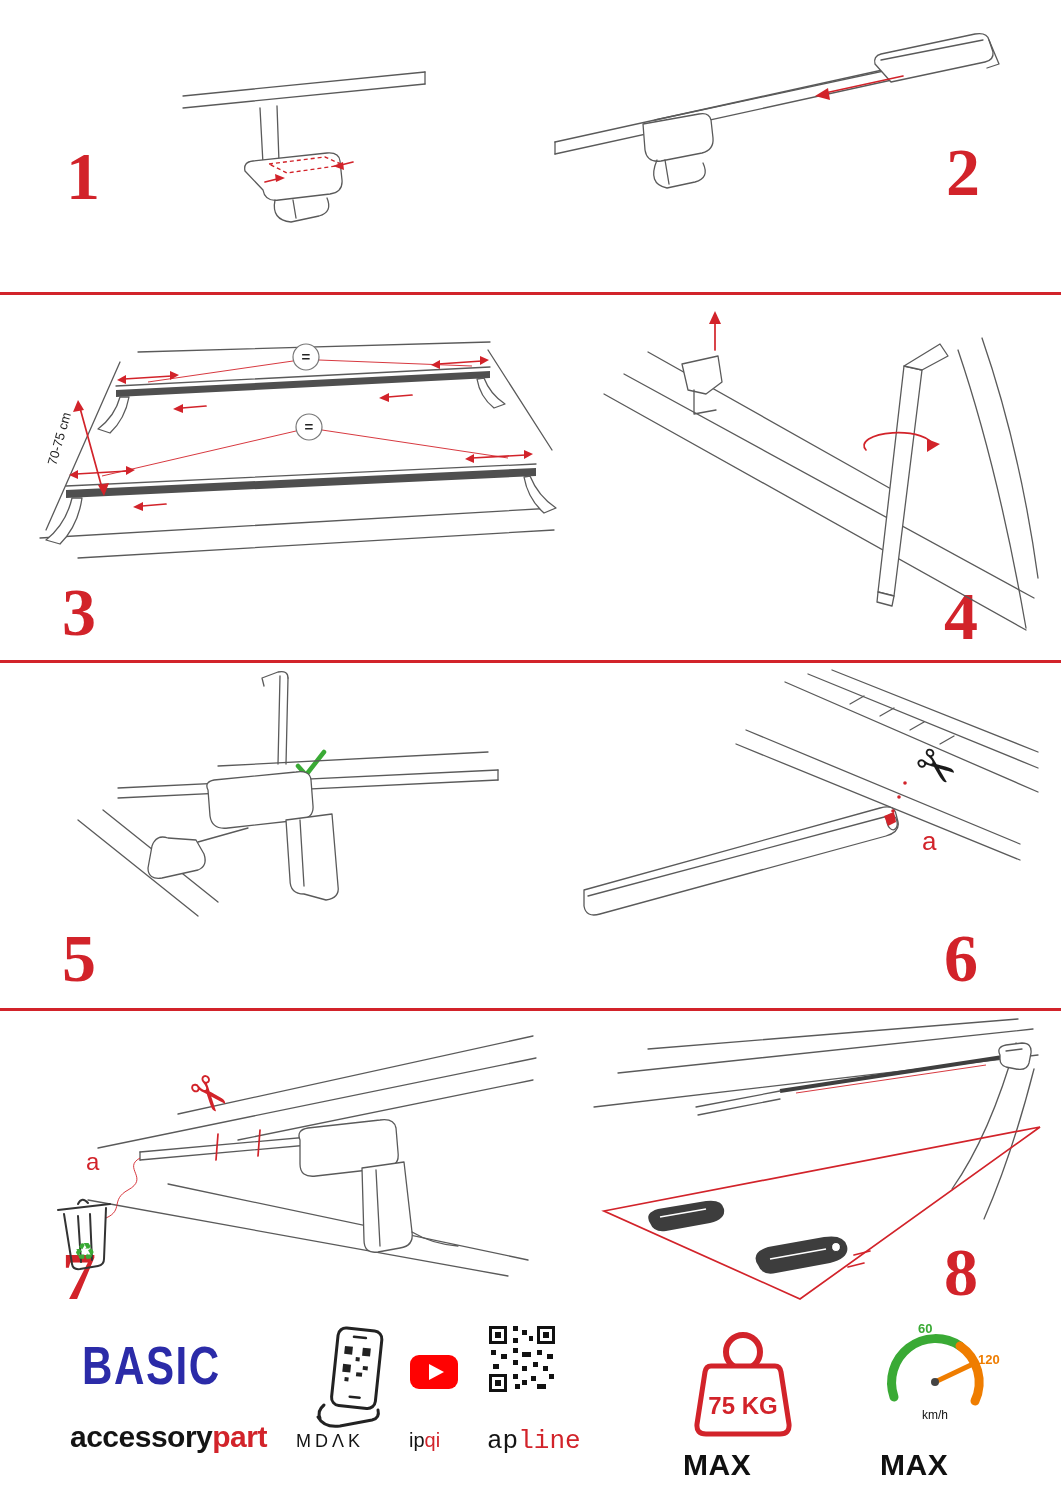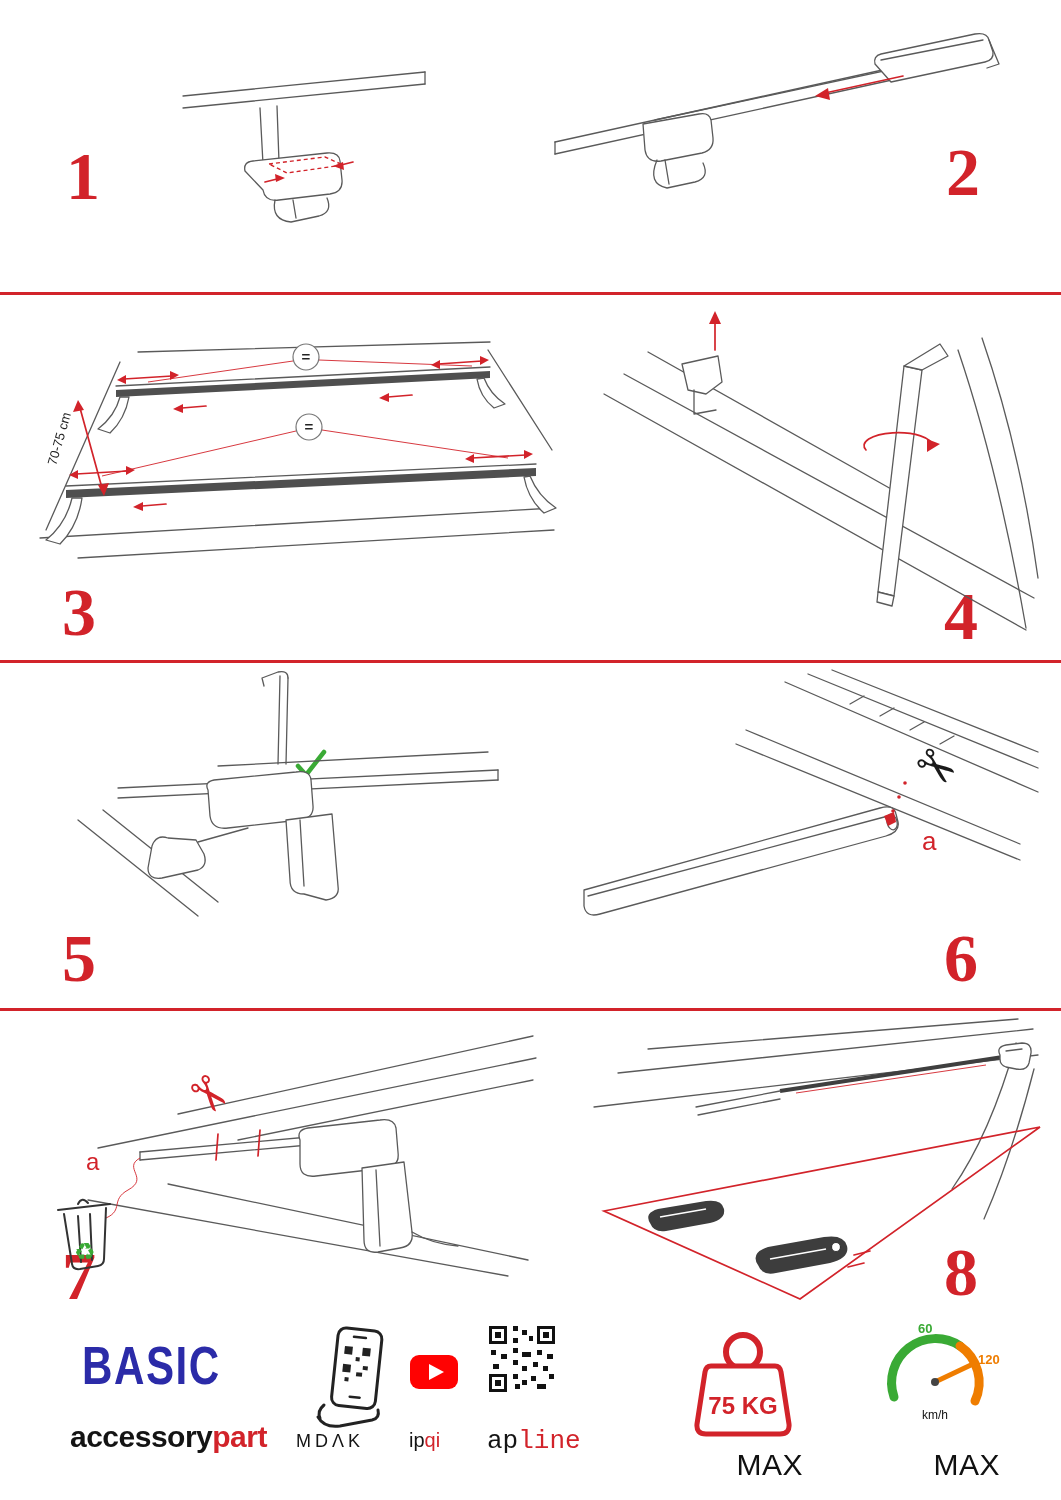--- a/index.html
+++ b/index.html
@@ -20,21 +20,21 @@
   .red-fill { fill:#d2232a; }
   .blk { stroke:#333; stroke-width:2; fill:none; stroke-linecap:round; stroke-linejoin:round; }
 
   .brand-basic { position:absolute; left:82px; top:1334px; font-size:54px; font-weight:bold;
                  color:#2b2ba8; letter-spacing:2px; transform:scaleX(0.78); transform-origin:left top; }
   .brand-sub { position:absolute; left:70px; top:1420px; font-size:30px; font-weight:bold; color:#141414; letter-spacing:-0.5px; }
   .red-txt { color:#d2232a; }
   .label-mdak  { position:absolute; left:296px; top:1431px; font-size:18px; letter-spacing:4px; color:#141414; font-weight:500; }
   .label-ipqi  { position:absolute; left:409px; top:1429px; font-size:20px; color:#141414; }
   .label-apline{ position:absolute; left:487px; top:1426px; font-size:26px; color:#141414;font-family:Liberation Mono, monospace; }
-  .max-label { position:absolute; width:120px; text-align:right; font-size:30px; font-weight:normal;
+  .max-label { position:absolute; width:120px; text-align:left; font-size:30px; font-weight:bold;
                color:#101010; letter-spacing:0.5px; }
 </style>
 </head>
 <body>
 
 <div class="page">
 
   <div class="divider" style="top:292px"></div>
   <div class="divider" style="top:660px"></div>
   <div class="divider" style="top:1008px"></div>

